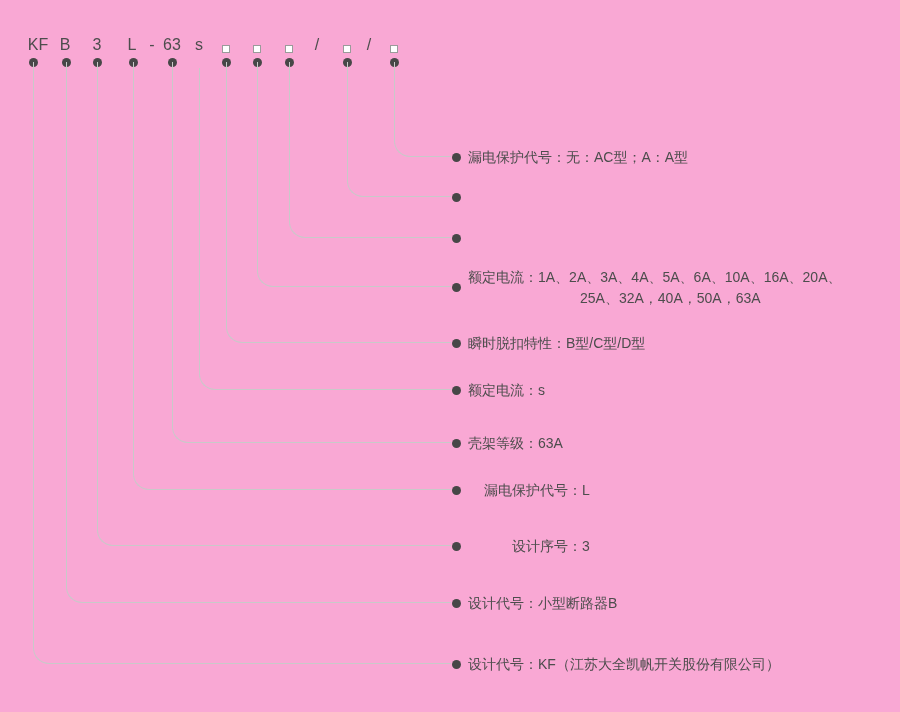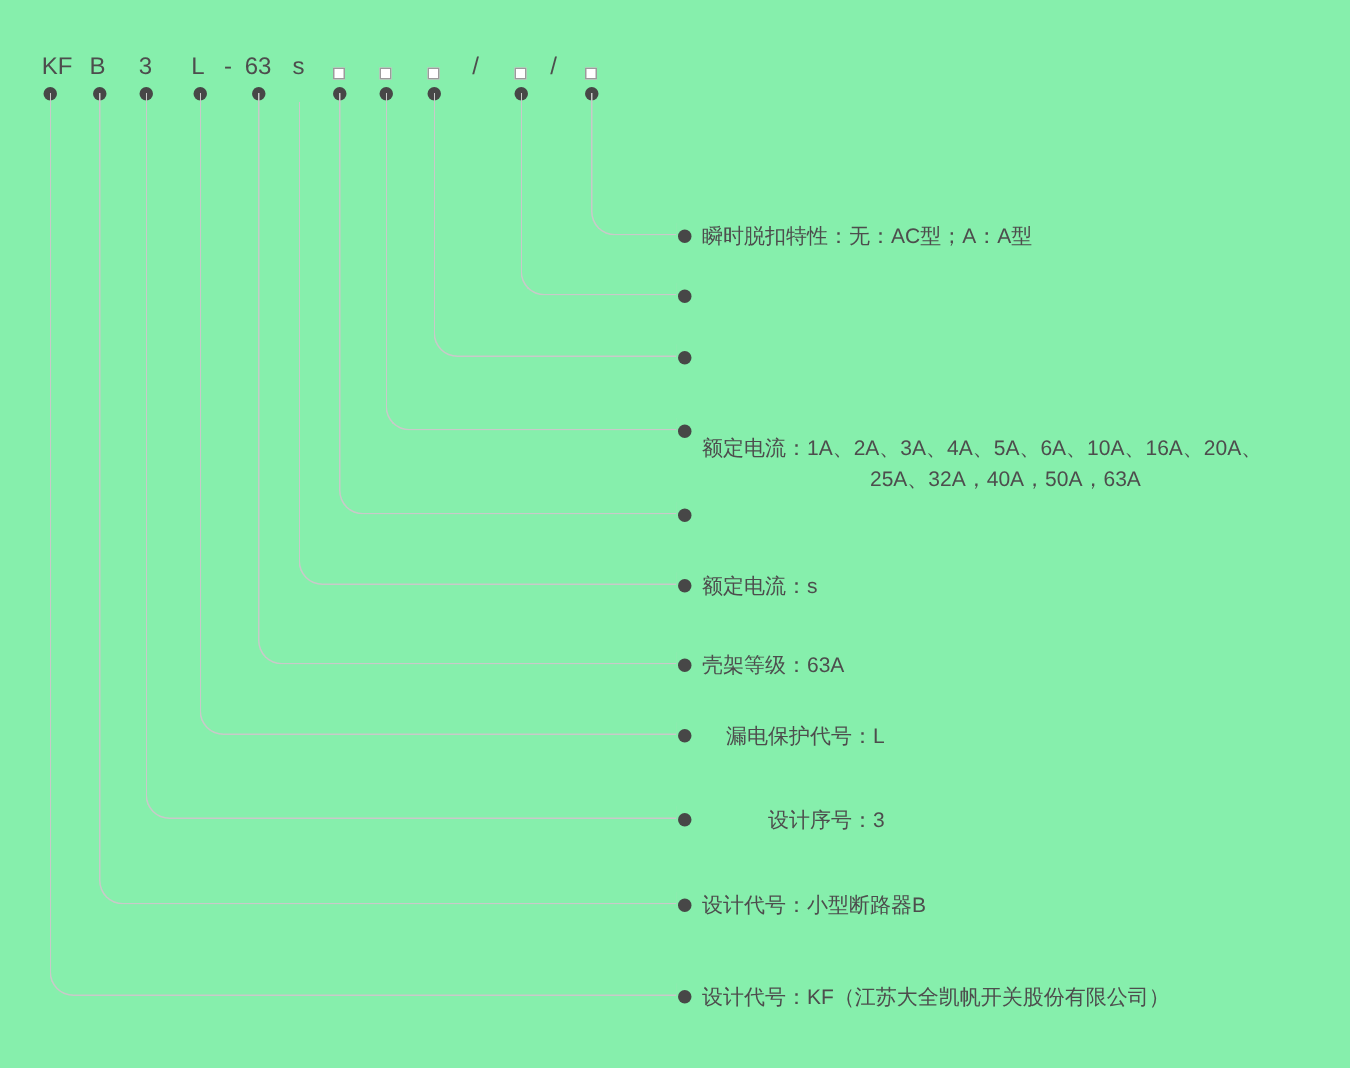--- a/index.html
+++ b/index.html
@@ -25,57 +25,60 @@
     border-bottom-left-radius:16px;
   }
   .spec-label{
     position:absolute;font-size:14px;line-height:21px;color:#4d4d4d;white-space:nowrap;
   }
   .spec-label .label-line{display:block;}
 </style>
 </head>
 <body>
 
-<div id="diagram" style="background: #86efac;">
+<div id="diagram" style="background: #f9a8d4;">
     <span class="code-char" style="color: rgb(77, 77, 77); left: 38px; top: 36px;">KF</span>
     <span class="code-char" style="color: rgb(77, 77, 77); left: 65px; top: 36px;">B</span>
     <span class="code-char" style="color: rgb(77, 77, 77); left: 97px; top: 36px;">3</span>
     <span class="code-char" style="color: rgb(77, 77, 77); left: 132px; top: 36px;">L</span>
     <span class="code-char" style="color: rgb(77, 77, 77); left: 152px; top: 36px;">-</span>
     <span class="code-char" style="color: rgb(77, 77, 77); left: 172px; top: 36px;">63</span>
     <span class="code-char" style="color: rgb(77, 77, 77); left: 199px; top: 36px;">s</span>
     <div class="code-box" style="border-color: rgb(155, 155, 155); left: 226px; top: 45px;"></div>
     <div class="code-box" style="border-color: rgb(155, 155, 155); left: 257px; top: 45px;"></div>
     <div class="code-box" style="border-color: rgb(155, 155, 155); left: 289px; top: 45px;"></div>
     <span class="code-char" style="color: rgb(77, 77, 77); left: 317px; top: 36px;">/</span>
     <div class="code-box" style="border-color: rgb(155, 155, 155); left: 347px; top: 45px;"></div>
     <span class="code-char" style="color: rgb(77, 77, 77); left: 369px; top: 36px;">/</span>
     <div class="code-box" style="border-color: rgb(155, 155, 155); left: 394px; top: 45px;"></div>
     <div class="col-dot" style="left: 389.5px; top: 57.5px; background: rgb(71, 71, 71);"></div>
     <div class="connector" style="left: 394px; top: 62px; width: 57px; height: 95px; border-color: rgb(201, 201, 201);"></div>
     <div class="label-bullet" style="left: 451.5px; top: 152.5px; background: rgb(71, 71, 71);"></div>
     <div class="spec-label" style="left: 468px; top: 146.5px; color: rgb(77, 77, 77);">
-      <span class="label-line">瞬时脱扣特性：无：AC型；A：A型</span>
+      <span class="label-line">漏电保护代号：无：AC型；A：A型</span>
     </div>
     <div class="col-dot" style="left: 342.5px; top: 57.5px; background: rgb(71, 71, 71);"></div>
     <div class="connector" style="left: 347px; top: 62px; width: 104px; height: 135px; border-color: rgb(201, 201, 201);"></div>
     <div class="label-bullet" style="left: 451.5px; top: 192.5px; background: rgb(71, 71, 71);"></div>
     <div class="col-dot" style="left: 284.5px; top: 57.5px; background: rgb(71, 71, 71);"></div>
     <div class="connector" style="left: 289px; top: 62px; width: 162px; height: 176px; border-color: rgb(201, 201, 201);"></div>
     <div class="label-bullet" style="left: 451.5px; top: 233.5px; background: rgb(71, 71, 71);"></div>
     <div class="col-dot" style="left: 252.5px; top: 57.5px; background: rgb(71, 71, 71);"></div>
     <div class="connector" style="left: 257px; top: 62px; width: 194px; height: 225px; border-color: rgb(201, 201, 201);"></div>
     <div class="label-bullet" style="left: 451.5px; top: 282.5px; background: rgb(71, 71, 71);"></div>
-    <div class="spec-label" style="left: 468px; top: 288px; color: rgb(77, 77, 77);">
+    <div class="spec-label" style="left: 468px; top: 267px; color: rgb(77, 77, 77);">
       <span class="label-line">额定电流：1A、2A、3A、4A、5A、6A、10A、16A、20A、</span>
       <span class="label-line" style="margin-left: 112px;">25A、32A，40A，50A，63A</span>
     </div>
     <div class="col-dot" style="left: 221.5px; top: 57.5px; background: rgb(71, 71, 71);"></div>
     <div class="connector" style="left: 226px; top: 62px; width: 225px; height: 281px; border-color: rgb(201, 201, 201);"></div>
     <div class="label-bullet" style="left: 451.5px; top: 338.5px; background: rgb(71, 71, 71);"></div>
+    <div class="spec-label" style="left: 468px; top: 332.5px; color: rgb(77, 77, 77);">
+      <span class="label-line">瞬时脱扣特性：B型/C型/D型</span>
+    </div>
     <div class="connector" style="left: 199px; top: 68px; width: 252px; height: 322px; border-color: rgb(201, 201, 201);"></div>
     <div class="label-bullet" style="left: 451.5px; top: 385.5px; background: rgb(71, 71, 71);"></div>
     <div class="spec-label" style="left: 468px; top: 379.5px; color: rgb(77, 77, 77);">
       <span class="label-line">额定电流：s</span>
     </div>
     <div class="col-dot" style="left: 167.5px; top: 57.5px; background: rgb(71, 71, 71);"></div>
     <div class="connector" style="left: 172px; top: 62px; width: 279px; height: 381px; border-color: rgb(201, 201, 201);"></div>
     <div class="label-bullet" style="left: 451.5px; top: 438.5px; background: rgb(71, 71, 71);"></div>
     <div class="spec-label" style="left: 468px; top: 432.5px; color: rgb(77, 77, 77);">
       <span class="label-line">壳架等级：63A</span>

